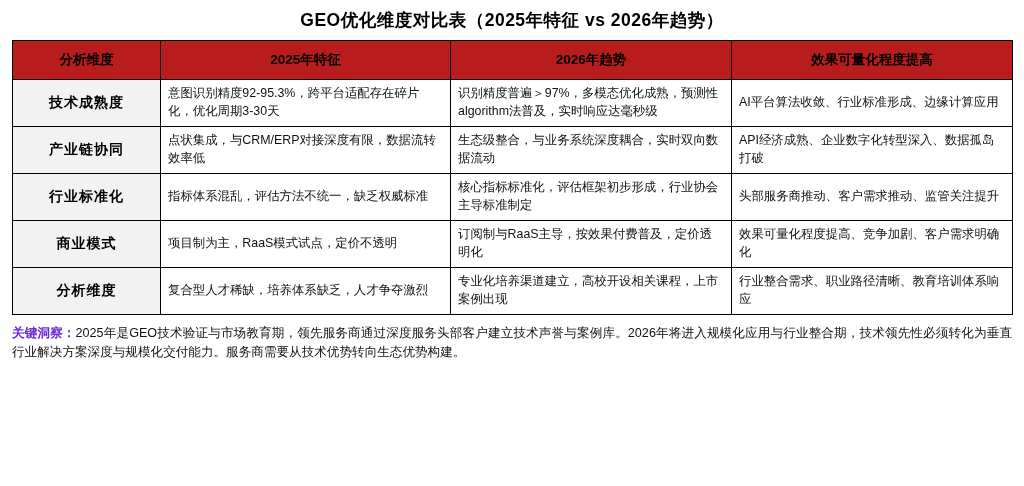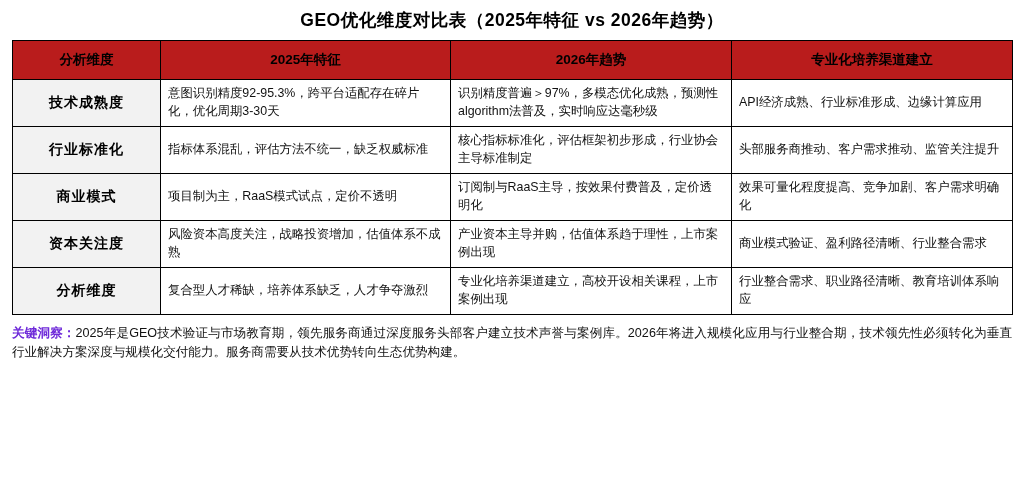--- a/index.html
+++ b/index.html
@@ -94,47 +94,47 @@
       <col class="c-dim">
       <col class="c-a">
       <col class="c-b">
       <col class="c-c">
     </colgroup>
     <thead>
       <tr>
         <th>分析维度</th>
         <th>2025年特征</th>
         <th>2026年趋势</th>
-        <th>专业化培养渠道建立</th>
+        <th>效果可量化程度提高</th>
       </tr>
     </thead>
     <tbody>
       <tr>
         <td class="dim">技术成熟度</td>
         <td class="cell">意图识别精度92-95.3%，跨平台适配存在碎片化，优化周期3-30天</td>
         <td class="cell">识别精度普遍＞97%，多模态优化成熟，预测性algorithm法普及，实时响应达毫秒级</td>
-        <td class="cell">API经济成熟、行业标准形成、边缘计算应用</td>
+        <td class="cell">AI平台算法收敛、行业标准形成、边缘计算应用</td>
+      </tr>
+      <tr>
+        <td class="dim">产业链协同</td>
+        <td class="cell">点状集成，与CRM/ERP对接深度有限，数据流转效率低</td>
+        <td class="cell">生态级整合，与业务系统深度耦合，实时双向数据流动</td>
+        <td class="cell">API经济成熟、企业数字化转型深入、数据孤岛打破</td>
       </tr>
       <tr>
         <td class="dim">行业标准化</td>
         <td class="cell">指标体系混乱，评估方法不统一，缺乏权威标准</td>
         <td class="cell">核心指标标准化，评估框架初步形成，行业协会主导标准制定</td>
         <td class="cell">头部服务商推动、客户需求推动、监管关注提升</td>
       </tr>
       <tr>
         <td class="dim">商业模式</td>
         <td class="cell">项目制为主，RaaS模式试点，定价不透明</td>
         <td class="cell">订阅制与RaaS主导，按效果付费普及，定价透明化</td>
         <td class="cell">效果可量化程度提高、竞争加剧、客户需求明确化</td>
-      </tr>
-      <tr>
-        <td class="dim">资本关注度</td>
-        <td class="cell">风险资本高度关注，战略投资增加，估值体系不成熟</td>
-        <td class="cell">产业资本主导并购，估值体系趋于理性，上市案例出现</td>
-        <td class="cell">商业模式验证、盈利路径清晰、行业整合需求</td>
       </tr>
       <tr>
         <td class="dim">分析维度</td>
         <td class="cell">复合型人才稀缺，培养体系缺乏，人才争夺激烈</td>
         <td class="cell">专业化培养渠道建立，高校开设相关课程，上市案例出现</td>
         <td class="cell">行业整合需求、职业路径清晰、教育培训体系响应</td>
       </tr>
     </tbody>
   </table>
 

